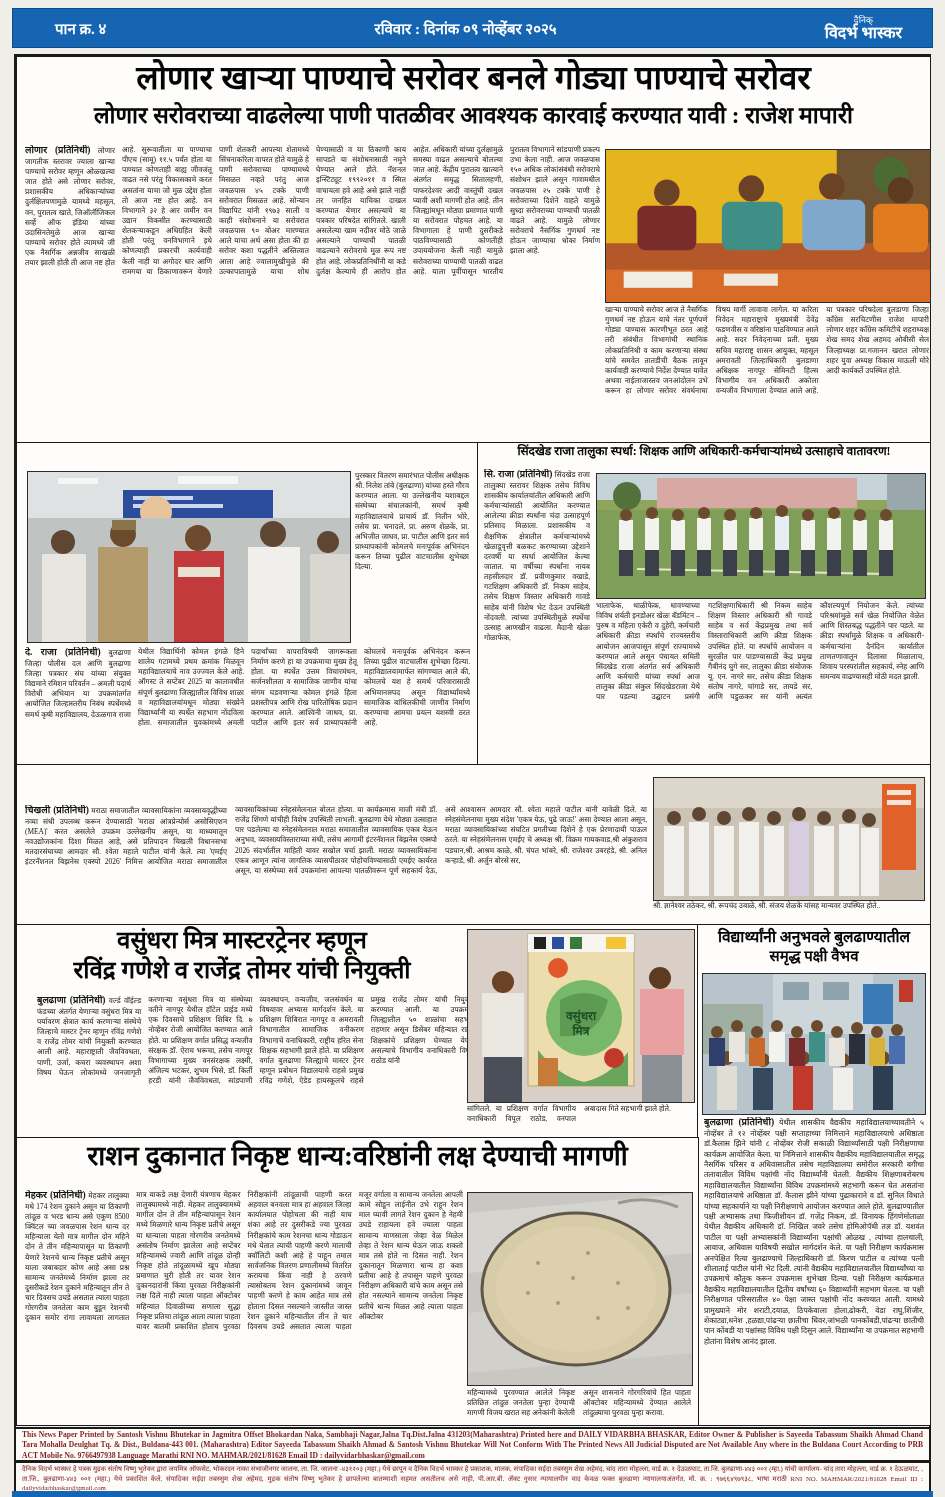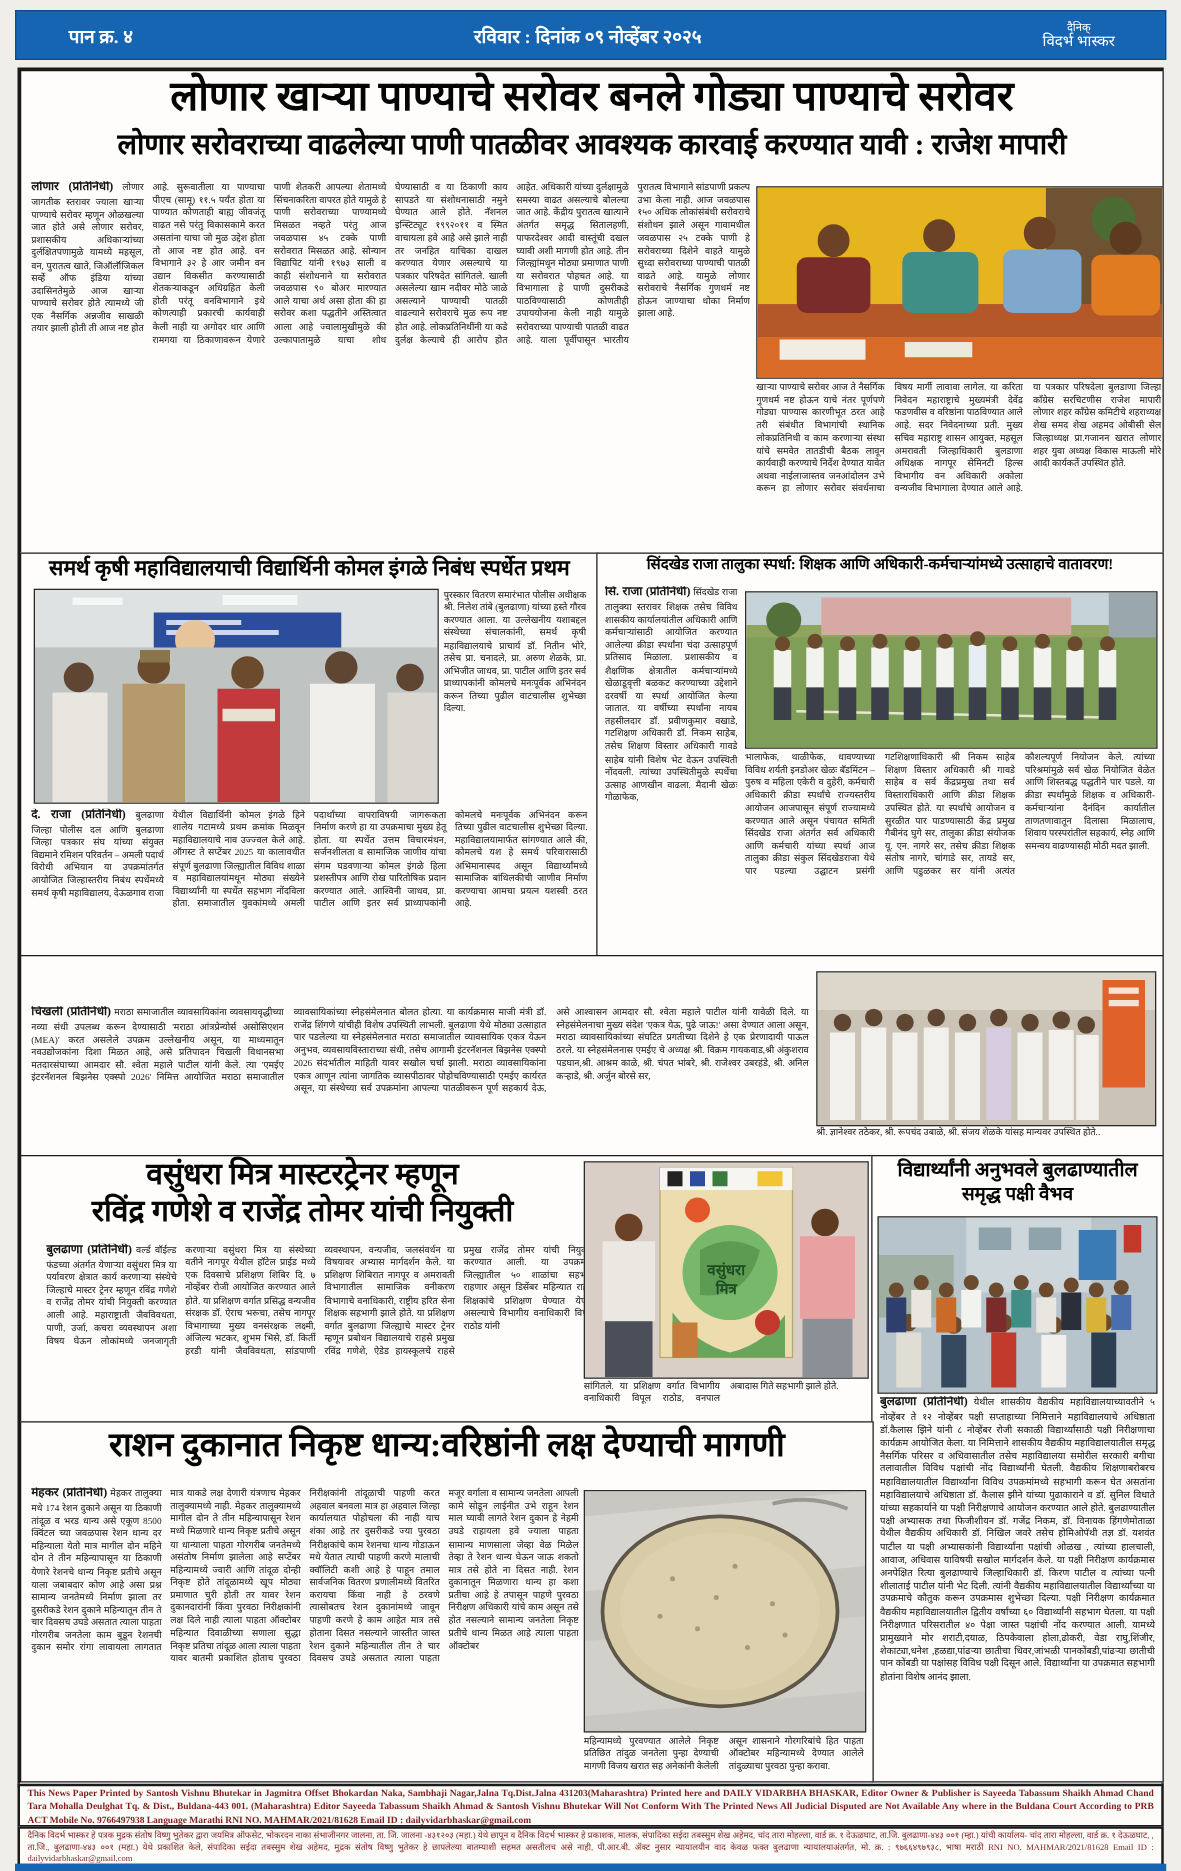--- a/index.html
+++ b/index.html
@@ -3,23 +3,23 @@
 <meta charset="utf-8">
 <style>
   html,body{margin:0;padding:0;}
   body{background:#d8d6d0;font-family:"Liberation Serif","DejaVu Serif",serif;}
   #paper{position:relative;width:945px;height:1497px;background:#f0eee8;overflow:hidden;margin:0 auto;}
   .abs{position:absolute;}
   
   .blue-bar{background:#1565b2;color:#ffffff;display:flex;align-items:center;justify-content:space-between;border:1px solid #0d4c8c;}
   .hdr-pageno{font-size:15px;font-weight:bold;padding-left:42px;}
   .hdr-date{font-size:15px;font-weight:bold;text-align:center;flex:1;}
-  .masthead{padding-right:40px;text-align:center;line-height:1;}
+  .masthead{padding-right:30px;text-align:center;line-height:1;}
   .masthead .small{font-size:9px;display:block;}
-  .masthead .big{font-size:12px;font-weight:normal;display:block;}
+  .masthead .big{font-size:16px;font-weight:bold;display:block;}
   
   .outer-frame{border:2px solid #1a1a1a;pointer-events:none;}
   .sect{position:absolute;border:1px solid #1a1a1a;background:#fefdfb;}
   
   .h-main{font-weight:bold;color:#050505;text-align:center;line-height:1.12;width:100%;}
   .body-sm{font-size:7.4px;line-height:1.37;text-align:justify;color:#141414;overflow:hidden;}
   .cols6{column-count:6;column-gap:7px;}
   .cols4{column-count:4;column-gap:7px;}
   .cols3{column-count:3;column-gap:8px;}
   .cols2{column-count:2;column-gap:8px;}
@@ -77,21 +77,20 @@
         <circle cx="300" cy="40" r="13" fill="#5e3a20"></circle>
         <rect x="272" y="53" width="56" height="48" rx="8" fill="#e07b1f"></rect>
       </svg>
     </div>
     <div class="abs" style="left:588px;top:248px;width:324px;height:132px;">
       <div class="body-sm cols3" style="height:132px;">खाऱ्या पाण्याचे सरोवर आज ते नैसर्गिक गुणधर्म नष्ट होऊन याचे नंतर पूर्णपणे गोड्या पाण्यास कारणीभूत ठरत आहे तरी संबंधीत विभागांची स्थानिक लोकप्रतिनिधी व काम करणाऱ्या संस्था यांचे समवेत तातडीची बैठक लावून कार्यवाही करण्याचे निर्देश देण्यात यावेत अथवा नाईलाजास्तव जनआंदोलन उभे करून हा लोणार सरोवर संवर्धनाचा विषय मार्गी लावावा लागेल. या करिता निवेदन महाराष्ट्राचे मुख्यमंत्री देवेंद्र फडणवीस व वरिष्ठांना पाठविण्यात आले आहे. सदर निवेदनाच्या प्रती. मुख्य सचिव महाराष्ट्र शासन आयुक्त, महसूल अमरावती जिल्हाधिकारी बुलडाणा अधिक्षक नागपूर सेमिनटी हिल्स विभागीय वन अधिकारी अकोला वन्यजीव विभागाला देण्यात आले आहे. या पत्रकार परिषदेला बुलडाणा जिल्हा काँग्रेस सरचिटणीस राजेश मापारी लोणार शहर काँग्रेस कमिटीचे शहराध्यक्ष शेख समद शेख अहमद ओबीसी सेल जिल्हाध्यक्ष प्रा.गजानन खरात लोणार शहर युवा अध्यक्ष विकास माऊली मोरे आदी कार्यकर्ते उपस्थित होते.</div>
     </div>
   </div>
 
   <div class="sect" style="left:16px;top:442px;width:461px;height:322px;">
-    <div class="abs h-main" style="top:2px;font-size:17px;">समर्थ कृषी महाविद्यालयाची विद्यार्थिनी कोमल इंगळे निबंध स्पर्धेत प्रथम</div>
     <div class="photo" style="left:10px;top:28px;width:322px;height:170px;">
       <svg viewBox="0 0 322 170" preserveAspectRatio="none">
         <rect x="0" y="0" width="322" height="170" fill="#cfd4d6"></rect>
         <rect x="0" y="0" width="322" height="46" fill="#dfe2e3"></rect>
         <rect x="30" y="6" width="40" height="6" fill="#f5f6f6"></rect>
         <rect x="150" y="4" width="60" height="8" fill="#f5f6f6"></rect>
         <rect x="95" y="18" width="150" height="34" fill="#2c4d9b"></rect>
         <rect x="105" y="24" width="60" height="4" fill="#cdd8f0"></rect>
         <rect x="105" y="32" width="90" height="4" fill="#cdd8f0"></rect>
         <circle cx="128" cy="40" r="16" fill="#e8c49a"></circle>

